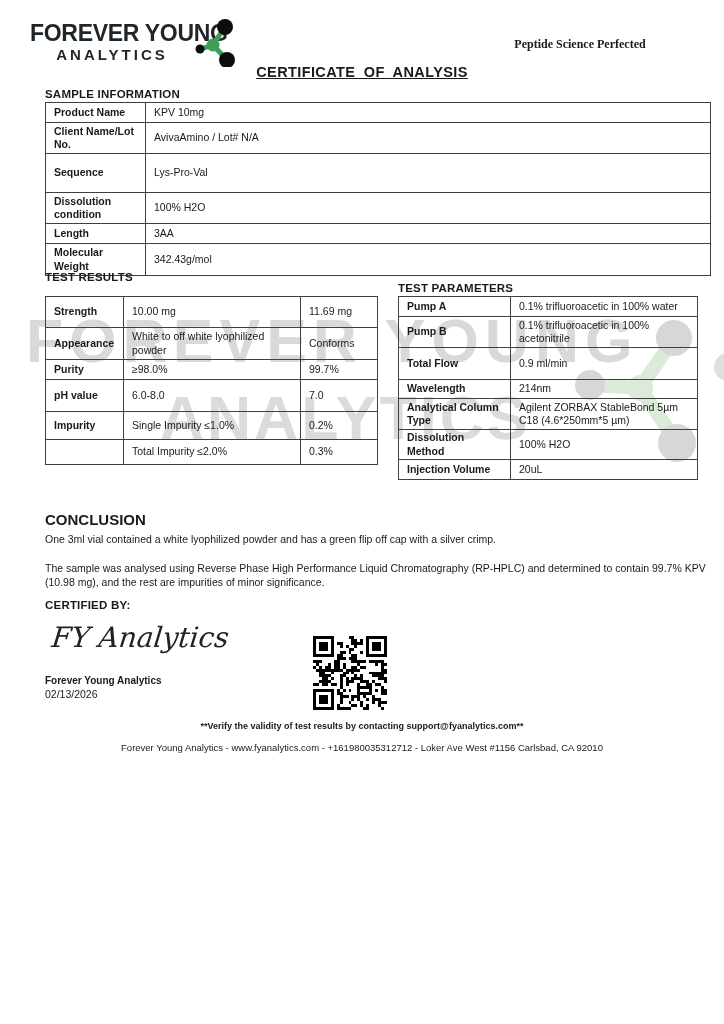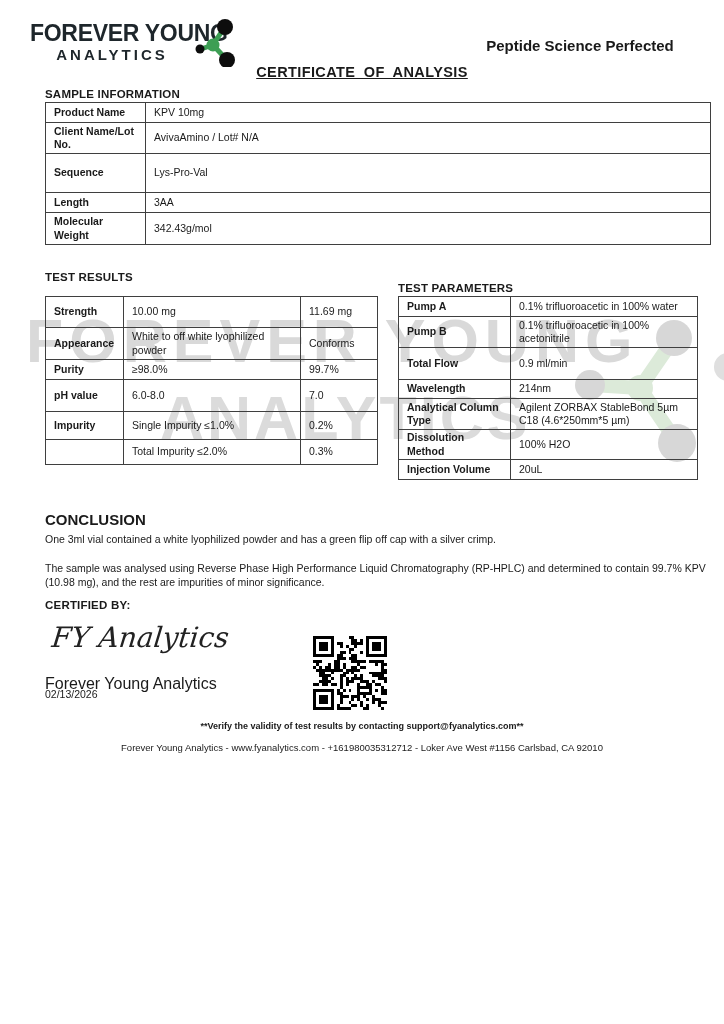--- a/index.html
+++ b/index.html
@@ -4,21 +4,21 @@
 <style>
   html,body{margin:0;padding:0;background:#e8e8e8;}
   .page{
     position:relative;width:724px;height:1024px;margin:0 auto;background:#ffffff;
     font-family:"Liberation Sans",sans-serif;color:#1a1a1a;overflow:hidden;
   }
   
   .logo-line1{position:absolute;left:30px;top:20px;font-size:23px;font-weight:bold;color:#1e262b;letter-spacing:-0.3px;z-index:2;white-space:nowrap;}
   .logo-line2{position:absolute;left:30px;top:46px;width:164px;text-align:center;font-size:15px;font-weight:bold;color:#1e262b;letter-spacing:3px;z-index:2;}
   .molecule-icon{position:absolute;left:192px;top:17px;z-index:2;}
-  .tagline{position:absolute;left:470px;top:37px;width:220px;text-align:center;font-size:15px;font-weight:bold;z-index:2;}
+  .tagline{position:absolute;left:470px;top:37px;width:220px;text-align:center;font-size:12px;font-weight:bold;z-index:2;font-family:Liberation Serif, serif;}
   .doc-title{position:absolute;left:0;top:64px;width:724px;text-align:center;font-size:14.5px;font-weight:bold;text-decoration:underline;word-spacing:4px;letter-spacing:0.4px;z-index:2;}
   
   .wm{position:absolute;z-index:0;font-weight:bold;color:#d9d9d9;white-space:nowrap;user-select:none;}
   .wm1{left:26px;top:306px;font-size:61px;letter-spacing:6px;}
   .wm2{left:160px;top:383px;font-size:61px;letter-spacing:3px;color:#dbdbdb;}
   .wm-molecule{position:absolute;left:550px;top:315px;z-index:0;}
   
   .sec-h{position:absolute;font-size:11.5px;font-weight:bold;z-index:2;letter-spacing:0.2px;}
   
   .tblwrap{position:absolute;z-index:1;}
@@ -26,21 +26,21 @@
   td,th{border:1px solid #3f3f3f;padding:1px 8px;font-size:10.5px;line-height:1.25;vertical-align:middle;text-align:left;font-weight:normal;}
   .lbl{font-weight:bold;}
   th{font-weight:bold;}
   
   .conclusion{position:absolute;left:45px;top:511px;width:672px;z-index:2;}
   .conclusion h3{margin:0;font-size:15px;font-weight:bold;}
   .conclusion p{margin:4px 0 0 0;font-size:10.5px;line-height:1.4;}
   .conclusion p.p2{margin-top:14px;}
   .certified-h{left:45px;top:599px;}
   .signature{position:absolute;left:52px;top:621px;font-family:"DejaVu Serif",serif;font-style:italic;font-size:28px;color:#222;transform:skewX(-6deg);z-index:2;}
-  .cert-company{position:absolute;left:45px;top:675px;font-size:16px;z-index:2;}
+  .cert-company{position:absolute;left:45px;top:675px;font-size:10px;z-index:2;font-weight:bold;}
   .cert-date{position:absolute;left:45px;top:688px;font-size:10.5px;z-index:2;}
   .qr{position:absolute;left:313px;top:636px;z-index:2;}
   
   .footer-verify{position:absolute;left:0;top:721px;width:724px;text-align:center;font-size:9px;font-weight:bold;z-index:2;}
   .footer-contact{position:absolute;left:0;top:742px;width:724px;text-align:center;font-size:9.5px;z-index:2;}
 </style>
 </head>
 <body>
 
 <div class="page">
@@ -88,20 +88,24 @@
         <td class="lbl">Product Name</td>
         <td>KPV 10mg</td>
       </tr>
       <tr style="height:31px;">
         <td class="lbl">Client Name/Lot No.</td>
         <td>AvivaAmino / Lot# N/A</td>
       </tr>
       <tr style="height:39px;">
         <td class="lbl">Sequence</td>
         <td>Lys-Pro-Val</td>
+      </tr>
+      <tr style="height:31px;">
+        <td class="lbl">Dissolution condition</td>
+        <td>100% H2O</td>
       </tr>
       <tr style="height:20px;">
         <td class="lbl">Length</td>
         <td>3AA</td>
       </tr>
       <tr style="height:32px;">
         <td class="lbl">Molecular Weight</td>
         <td>342.43g/mol</td>
       </tr>
     </tbody>

